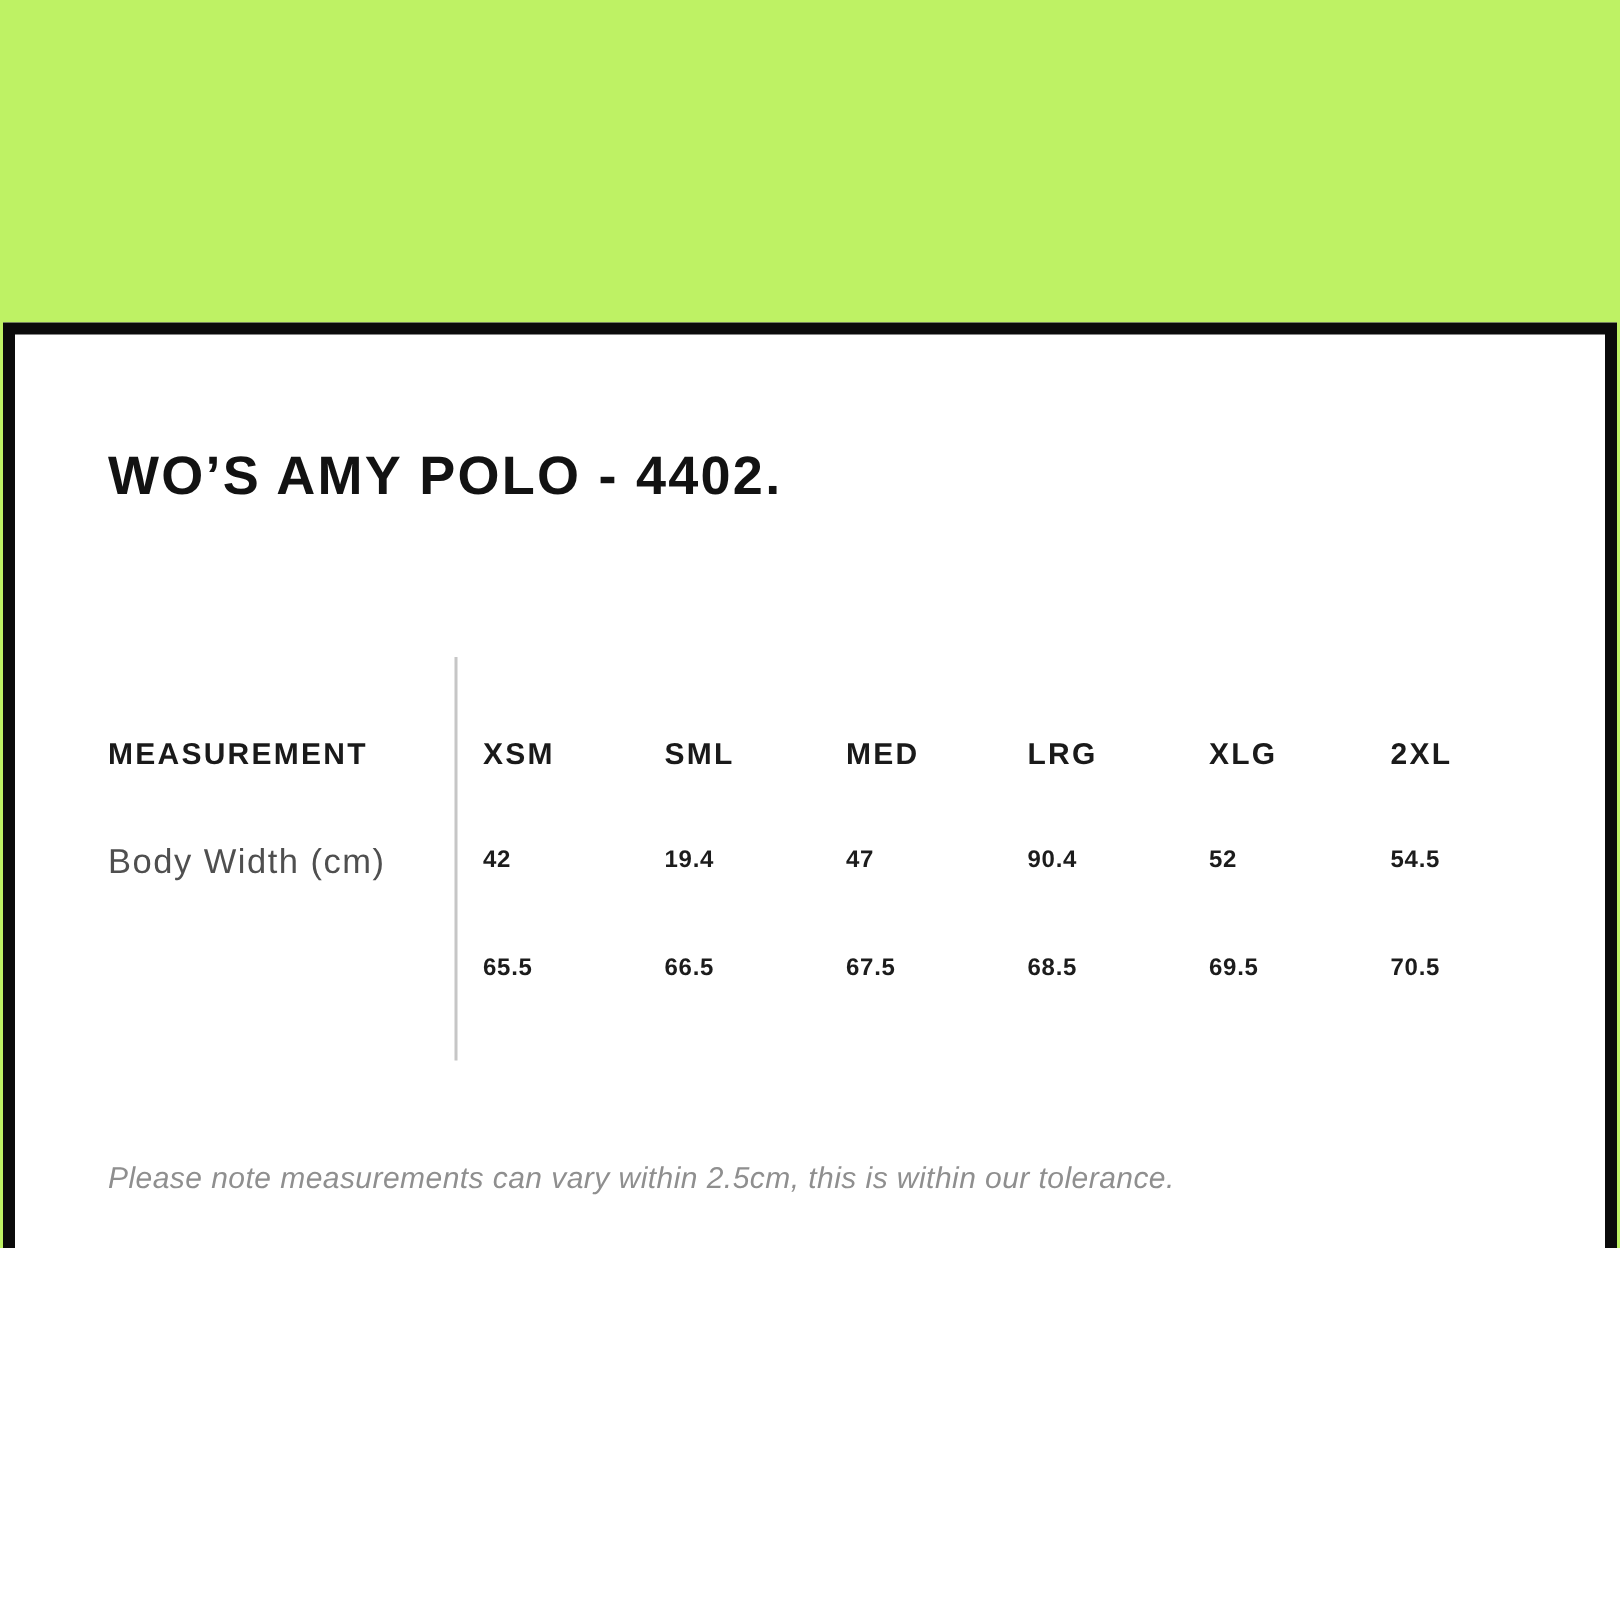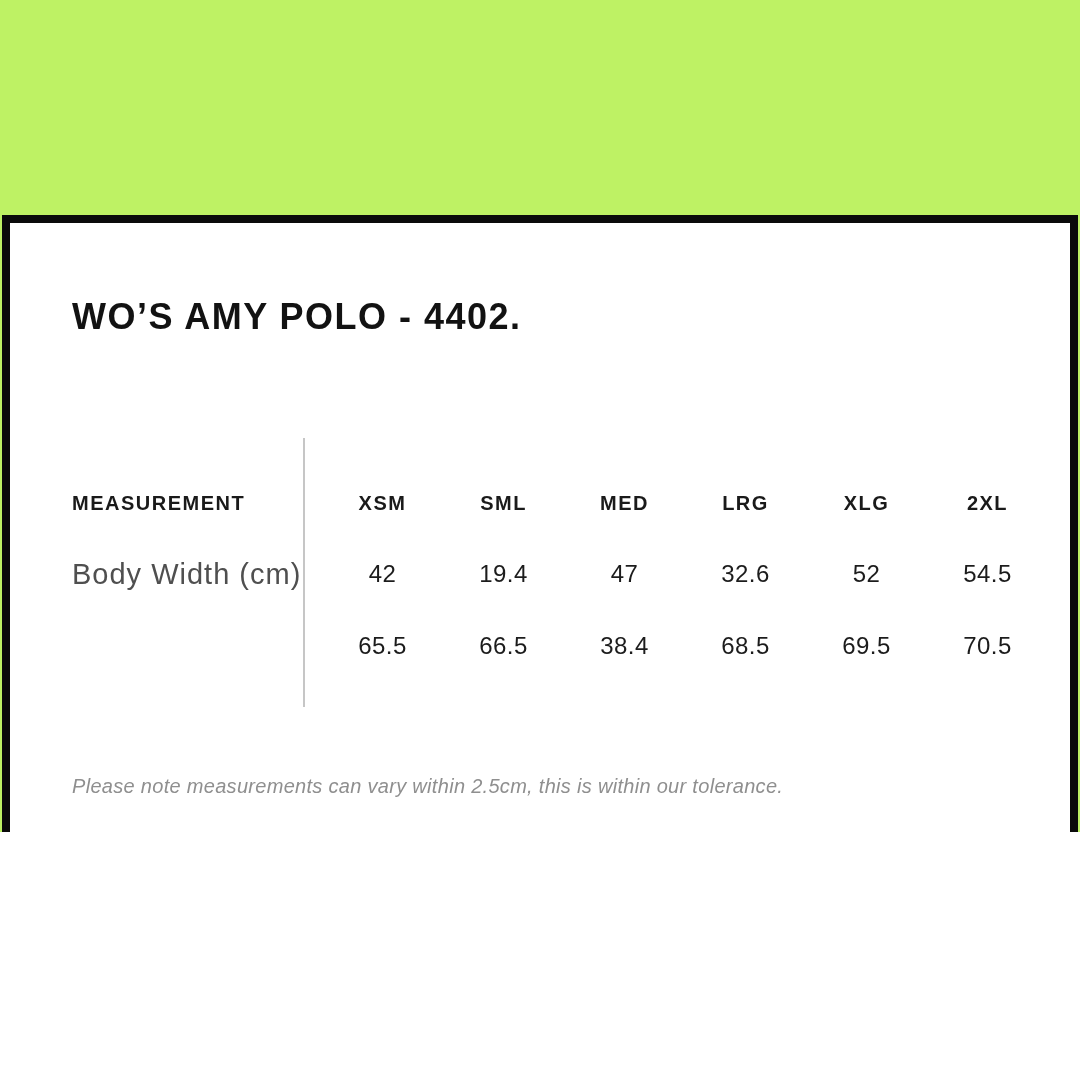--- a/index.html
+++ b/index.html
@@ -61,46 +61,46 @@
     top: 0;
     white-space: nowrap;
   }
   .header-row .rlabel {
     font-size: 20px;
     font-weight: bold;
     letter-spacing: 1.5px;
     color: #1a1a1a;
   }
   .data-label {
-    font-size: 29px;
+    font-size: 23px;
     font-weight: normal;
     letter-spacing: 1px;
     color: #4f4f4f;
   }
   .cols {
     position: absolute;
     left: 312px;
     top: 0;
     width: 726px;
     display: flex;
   }
   .col {
     width: 121px;
-    text-align: center;
+    text-align: left;
     white-space: nowrap;
   }
   .size-h {
     font-size: 20px;
     font-weight: bold;
     letter-spacing: 1.5px;
     color: #1a1a1a;
   }
   .val {
-    font-size: 24px;
-    font-weight: normal;
+    font-size: 16px;
+    font-weight: bold;
     letter-spacing: 0.5px;
     color: #1c1c1c;
   }
   .note {
     position: absolute;
     left: 62px;
     top: 549px;
     margin: 0;
     height: 28px;
     line-height: 28px;
@@ -132,31 +132,31 @@
         <div class="col size-h">2XL</div>
       </div>
     </div>
 
     <div class="trow row-1">
       <div class="rlabel data-label">Body Width (cm)</div>
       <div class="cols">
         <div class="col val">42</div>
         <div class="col val">19.4</div>
         <div class="col val">47</div>
-        <div class="col val">32.6</div>
+        <div class="col val">90.4</div>
         <div class="col val">52</div>
         <div class="col val">54.5</div>
       </div>
     </div>
 
     <div class="trow row-2">
       <div class="cols">
         <div class="col val">65.5</div>
         <div class="col val">66.5</div>
-        <div class="col val">38.4</div>
+        <div class="col val">67.5</div>
         <div class="col val">68.5</div>
         <div class="col val">69.5</div>
         <div class="col val">70.5</div>
       </div>
     </div>
 
     <p class="note">Please note measurements can vary within 2.5cm, this is within our tolerance.</p>
 
   </div>
 </div>

